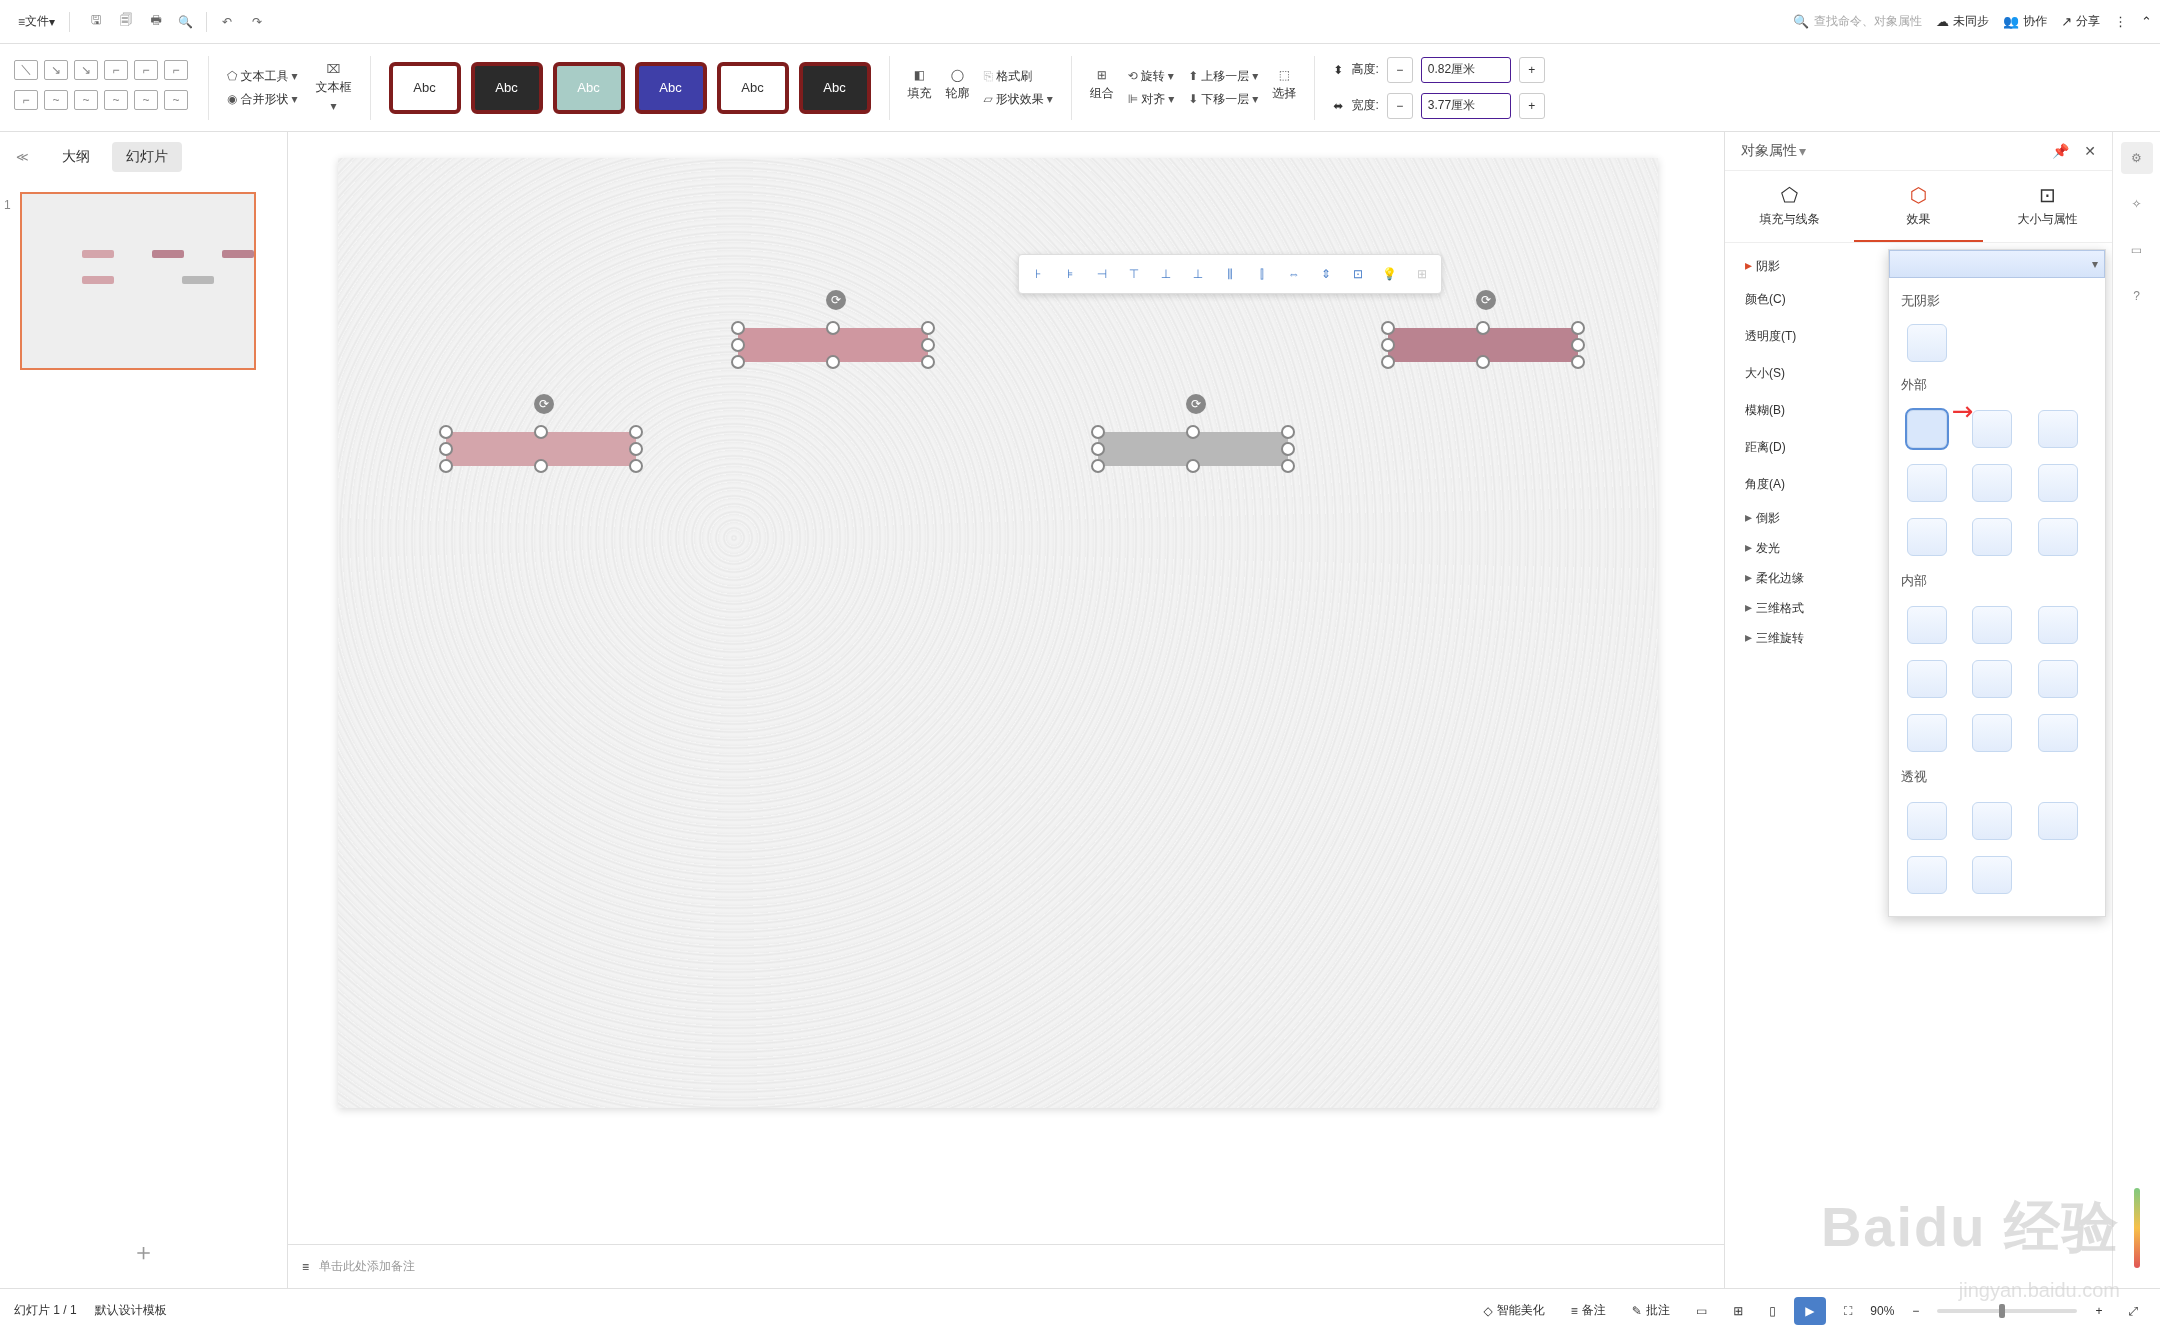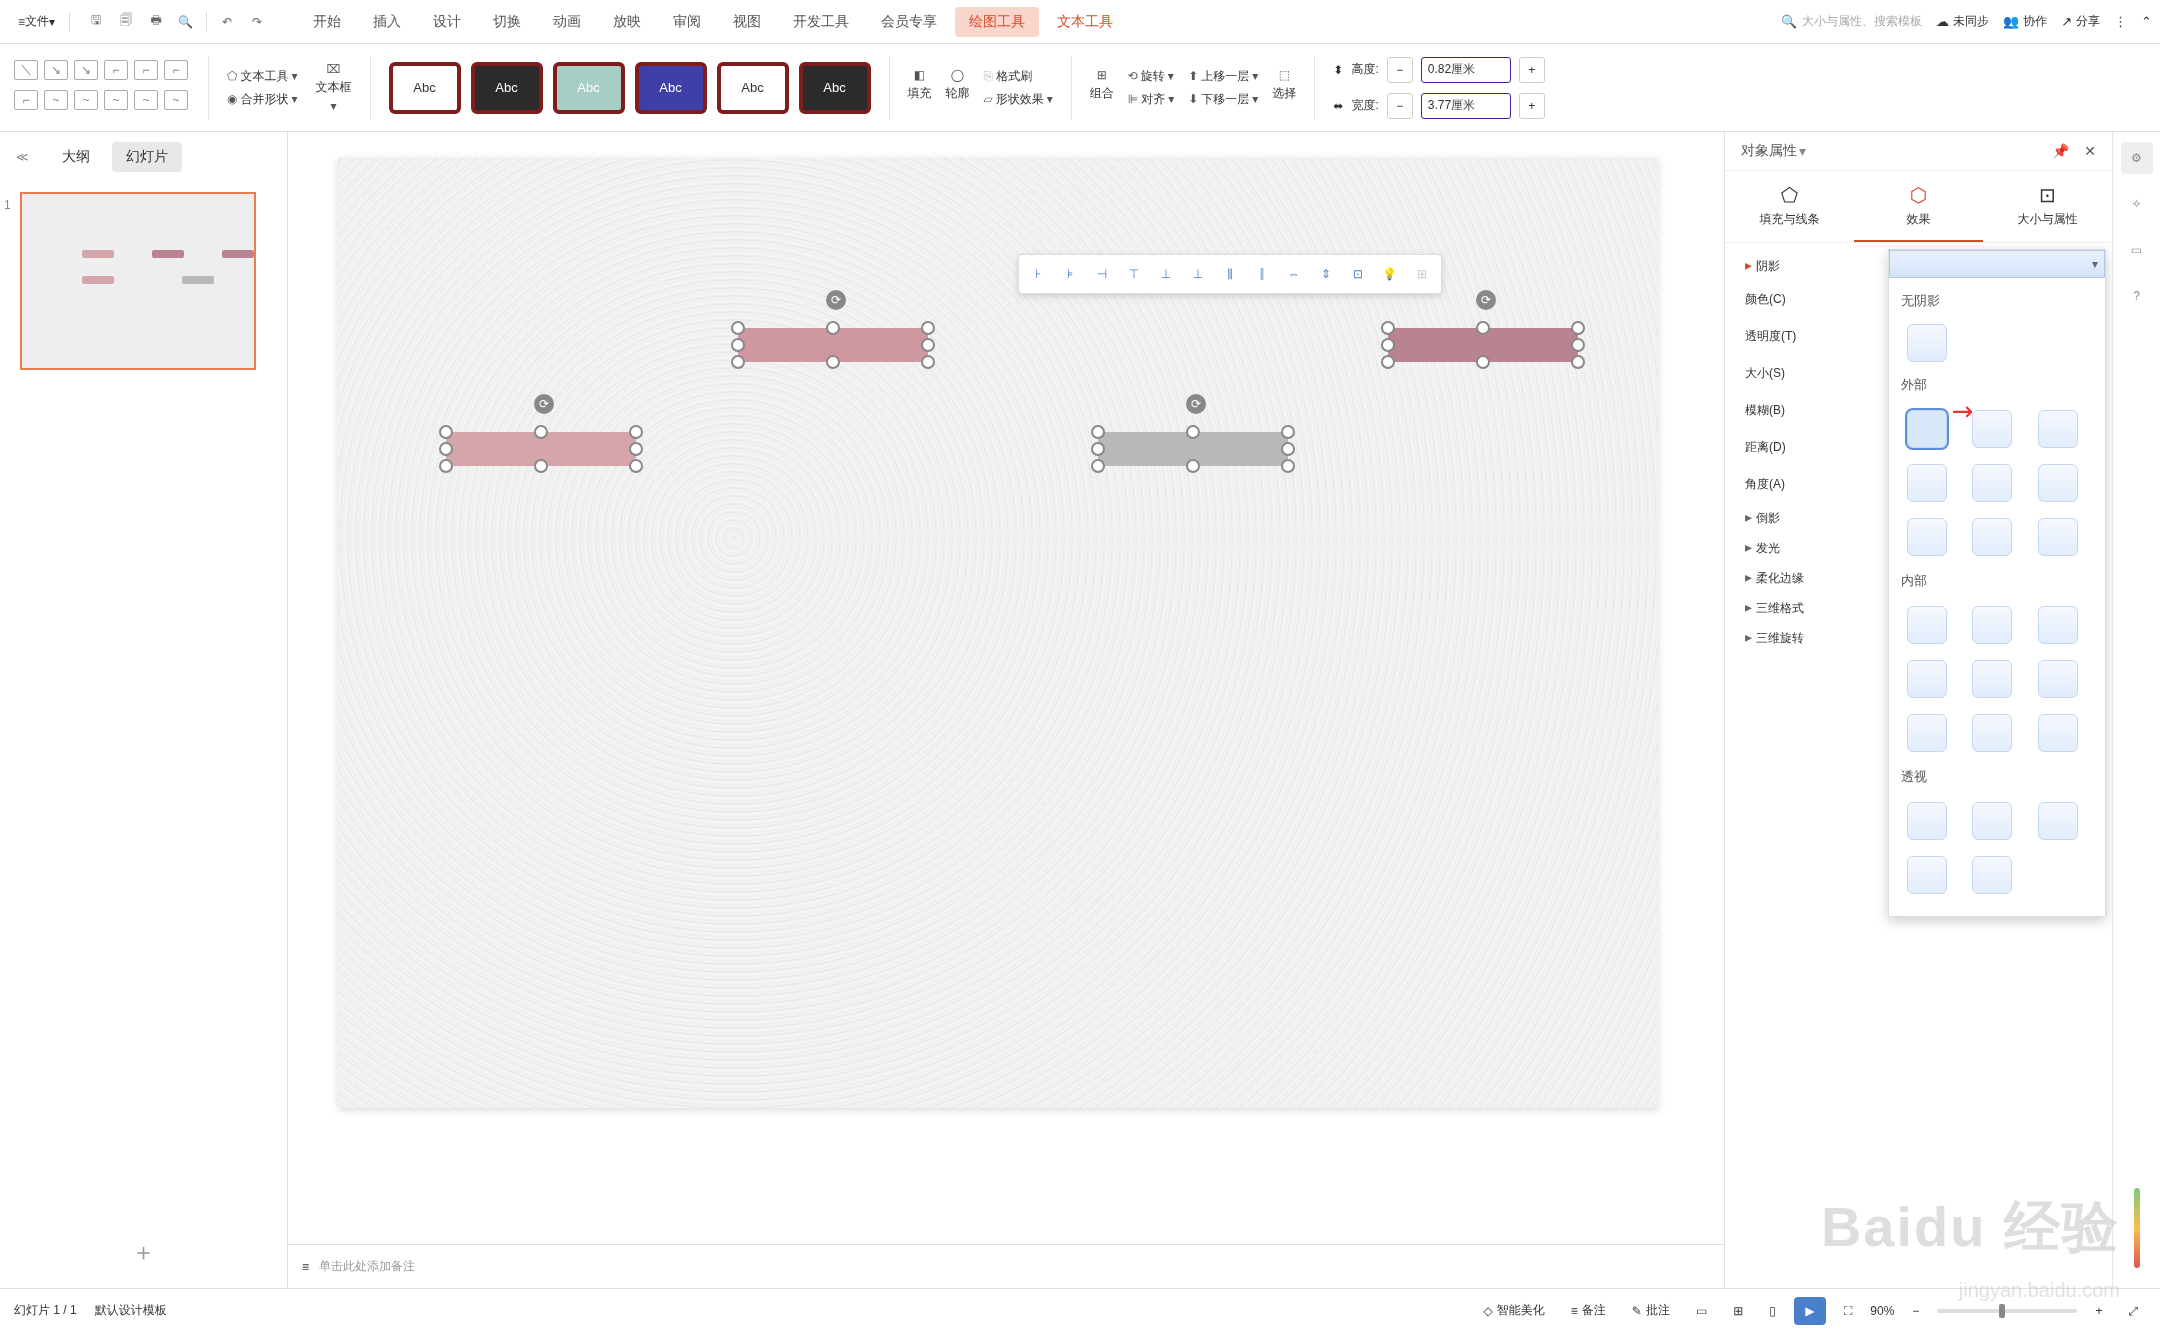--- a/index.html
+++ b/index.html
@@ -91,36 +91,22 @@
   <div class="qat-sep"></div>
   <div class="qat">
     <div class="qat-btn">🖫</div>
     <div class="qat-btn">🗐</div>
     <div class="qat-btn">🖶</div>
     <div class="qat-btn">🔍</div>
     <div class="qat-sep"></div>
     <div class="qat-btn">↶</div>
     <div class="qat-btn">↷</div>
   </div>
-  <div class="tabs">
-    <div class="tab">开始</div>
-    <div class="tab">插入</div>
-    <div class="tab">设计</div>
-    <div class="tab">切换</div>
-    <div class="tab">动画</div>
-    <div class="tab">放映</div>
-    <div class="tab">审阅</div>
-    <div class="tab">视图</div>
-    <div class="tab">开发工具</div>
-    <div class="tab">会员专享</div>
-    <div class="tab orange">绘图工具</div>
-    <div class="tab orange2">文本工具</div>
-  </div>
   <div class="right-tools">
-    <div class="rt">🔍 <span style="color:#aaa">大小与属性、搜索模板</span></div>
+    <div class="rt">🔍 <span style="color:#aaa">查找命令、对象属性</span></div>
     <div class="rt">☁ <span>未同步</span></div>
     <div class="rt">👥 <span>协作</span></div>
     <div class="rt">↗ <span>分享</span></div>
     <div class="rt">⋮</div>
     <div class="rt">⌃</div>
   </div>
 </div>
 
 <div class="ribbon">
   <div class="rib-grid">

